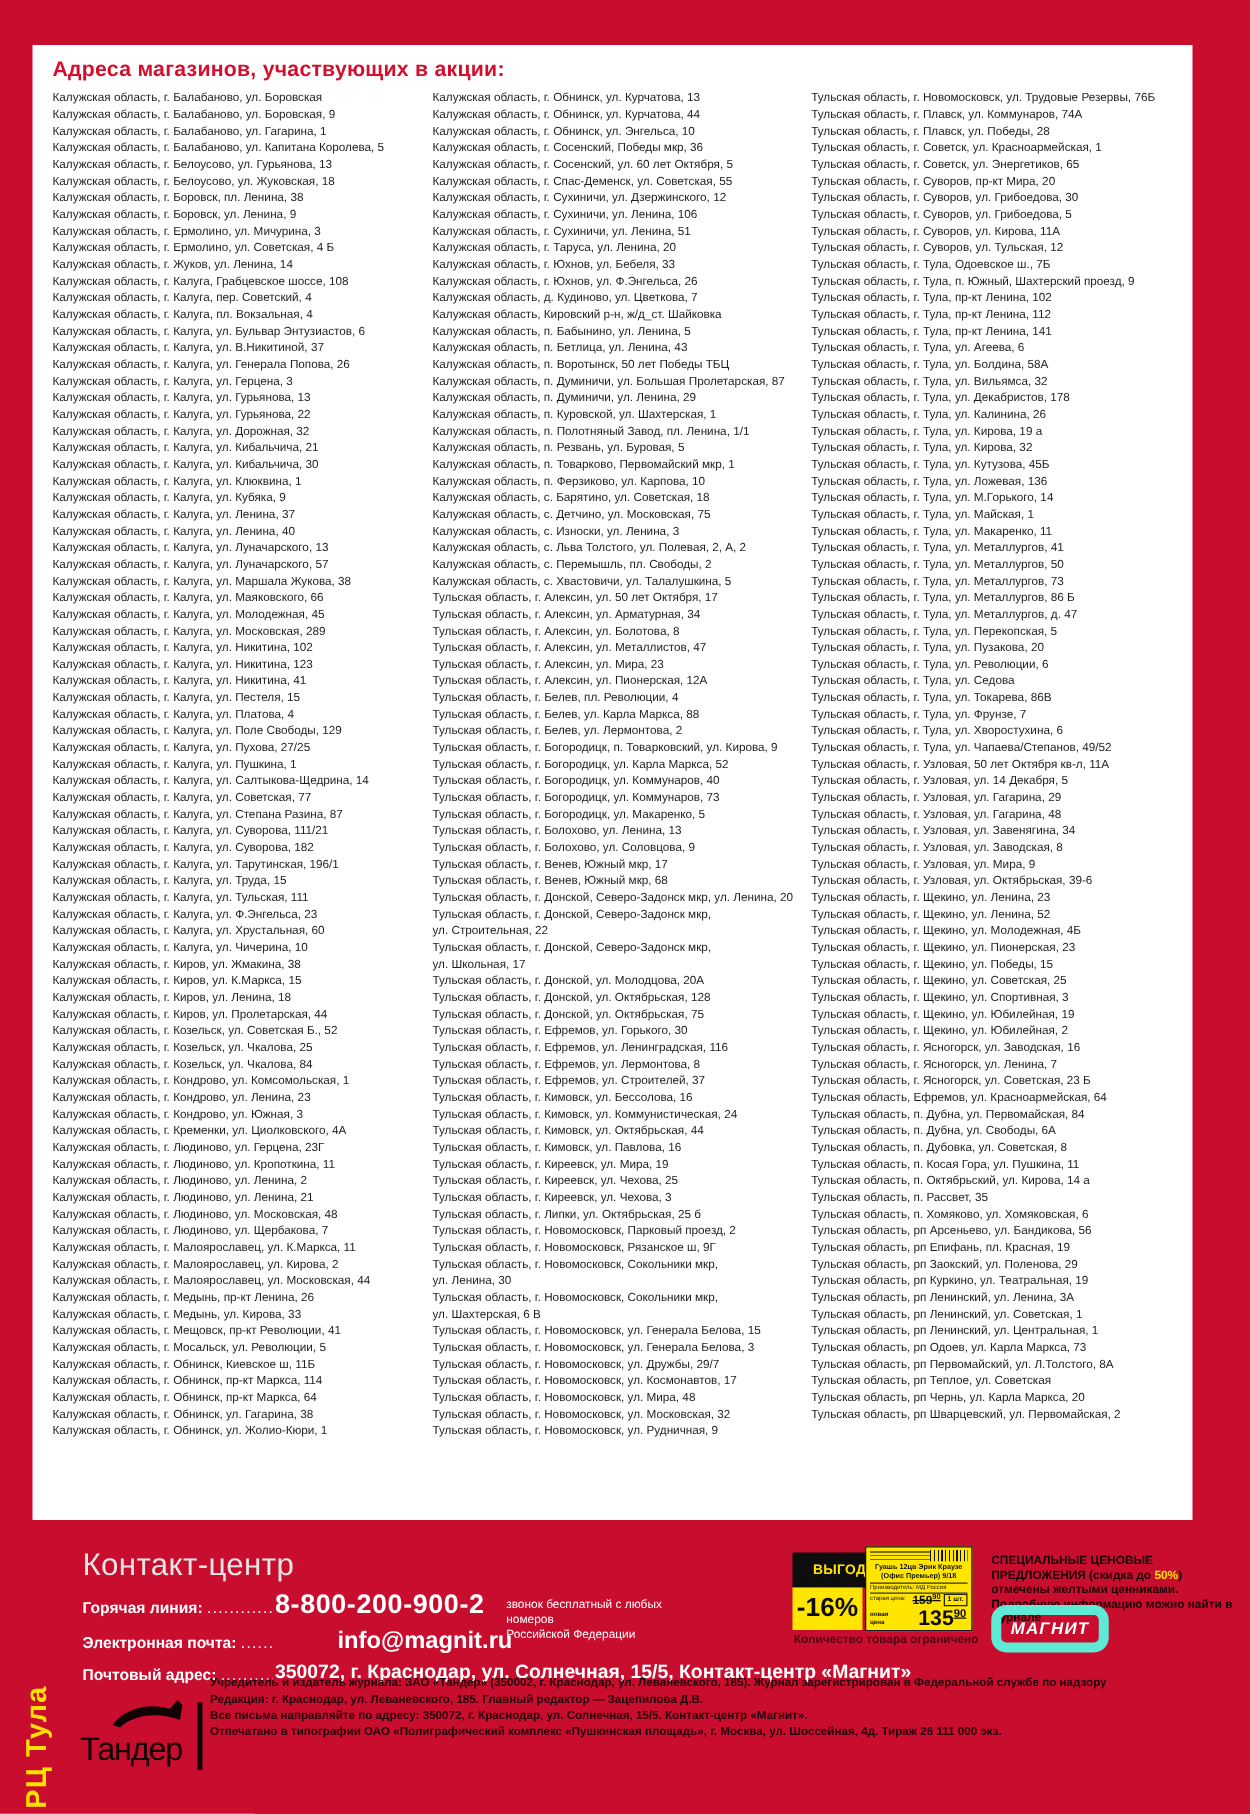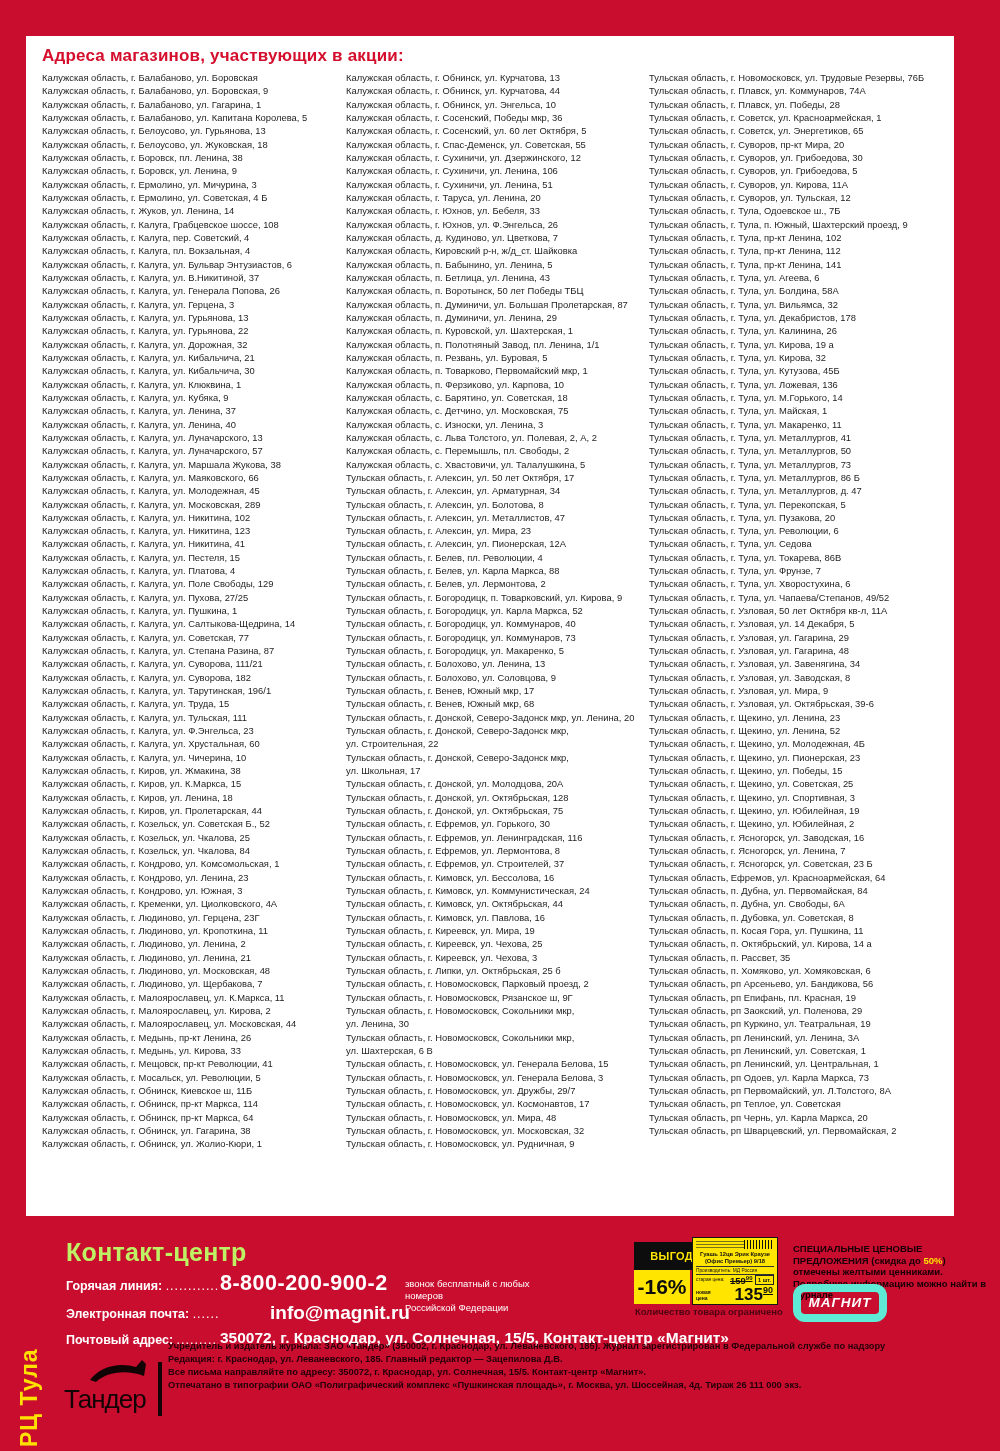--- a/index.html
+++ b/index.html
@@ -8,21 +8,21 @@
     background:#c80d2f;
     font-family:"Liberation Sans", sans-serif;
   }
   .panel{position:absolute;left:26px;top:36px;width:928px;height:1180px;background:#ffffff;}
   .page-title{position:absolute;left:16px;top:10px;font-size:17px;font-weight:bold;color:#d40e2c;letter-spacing:0.2px;}
   .col{position:absolute;top:35px;width:302px;font-size:9.4px;color:#1e1e1e;}
   .col1{left:16px;} .col2{left:320px;} .col3{left:623px;}
   .addr-line{height:13.34px;line-height:13.34px;white-space:nowrap;}
 
   
-  .f-heading{position:absolute;left:66px;top:1238px;color:#bef264;font-weight:bold;font-size:25px;letter-spacing:0.3px;}
+  .f-heading{position:absolute;left:66px;top:1238px;color:#e5e5e5;font-weight:normal;font-size:25px;letter-spacing:0.3px;}
   .f-label{position:absolute;color:#fff;font-weight:bold;font-size:12.5px;width:152px;white-space:nowrap;overflow:hidden;}
   .f-dots{font-weight:normal;letter-spacing:1px;}
   .f-phone{position:absolute;left:220px;top:1271px;color:#fff;font-weight:bold;font-size:21.5px;letter-spacing:0.5px;}
   .f-note{position:absolute;left:405px;top:1278px;color:#fff;font-size:9.5px;line-height:12px;width:160px;}
   .f-email{position:absolute;left:222px;top:1302px;color:#fff;font-weight:bold;font-size:19px;margin-left:48px;}
   .f-postal{position:absolute;left:220px;top:1329px;color:#fff;font-weight:bold;font-size:15.5px;white-space:nowrap;}
   .region-vertical{position:absolute;left:16px;top:1447px;transform-origin:0 0;transform:rotate(-90deg);
     color:#ffe100;font-size:23px;font-weight:bold;white-space:nowrap;letter-spacing:1px;}
   .tander{position:absolute;left:62px;top:1358px;width:100px;height:62px;}
   .tander-word{position:absolute;left:2px;top:26px;font-size:26px;font-weight:normal;color:#120404;letter-spacing:-1px;}

